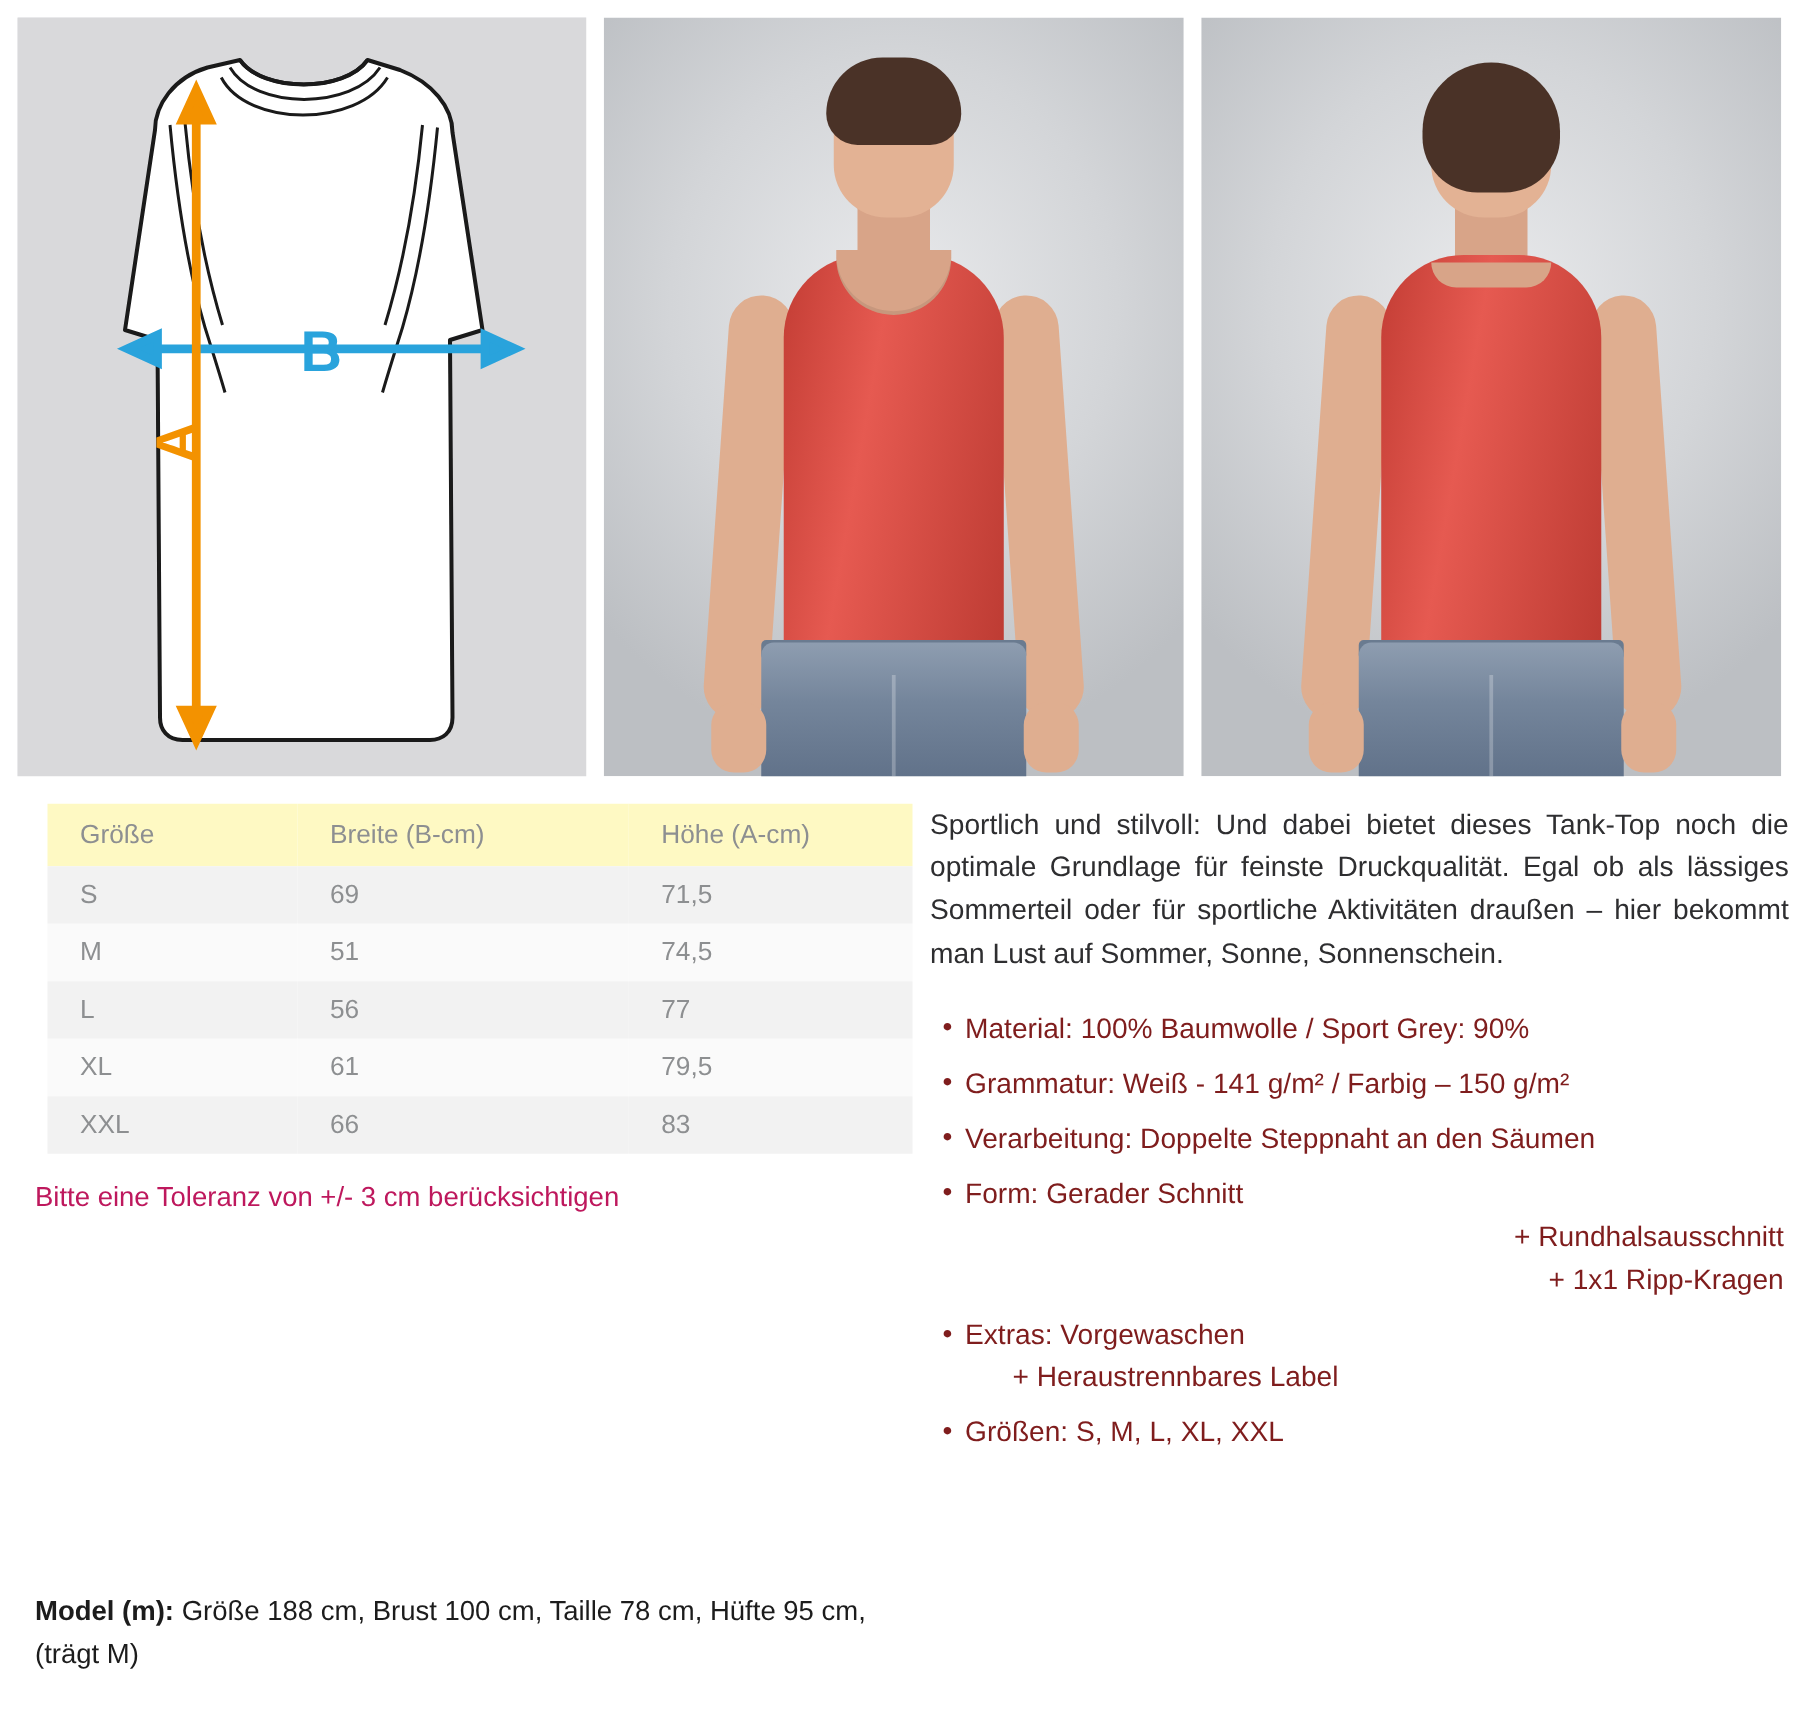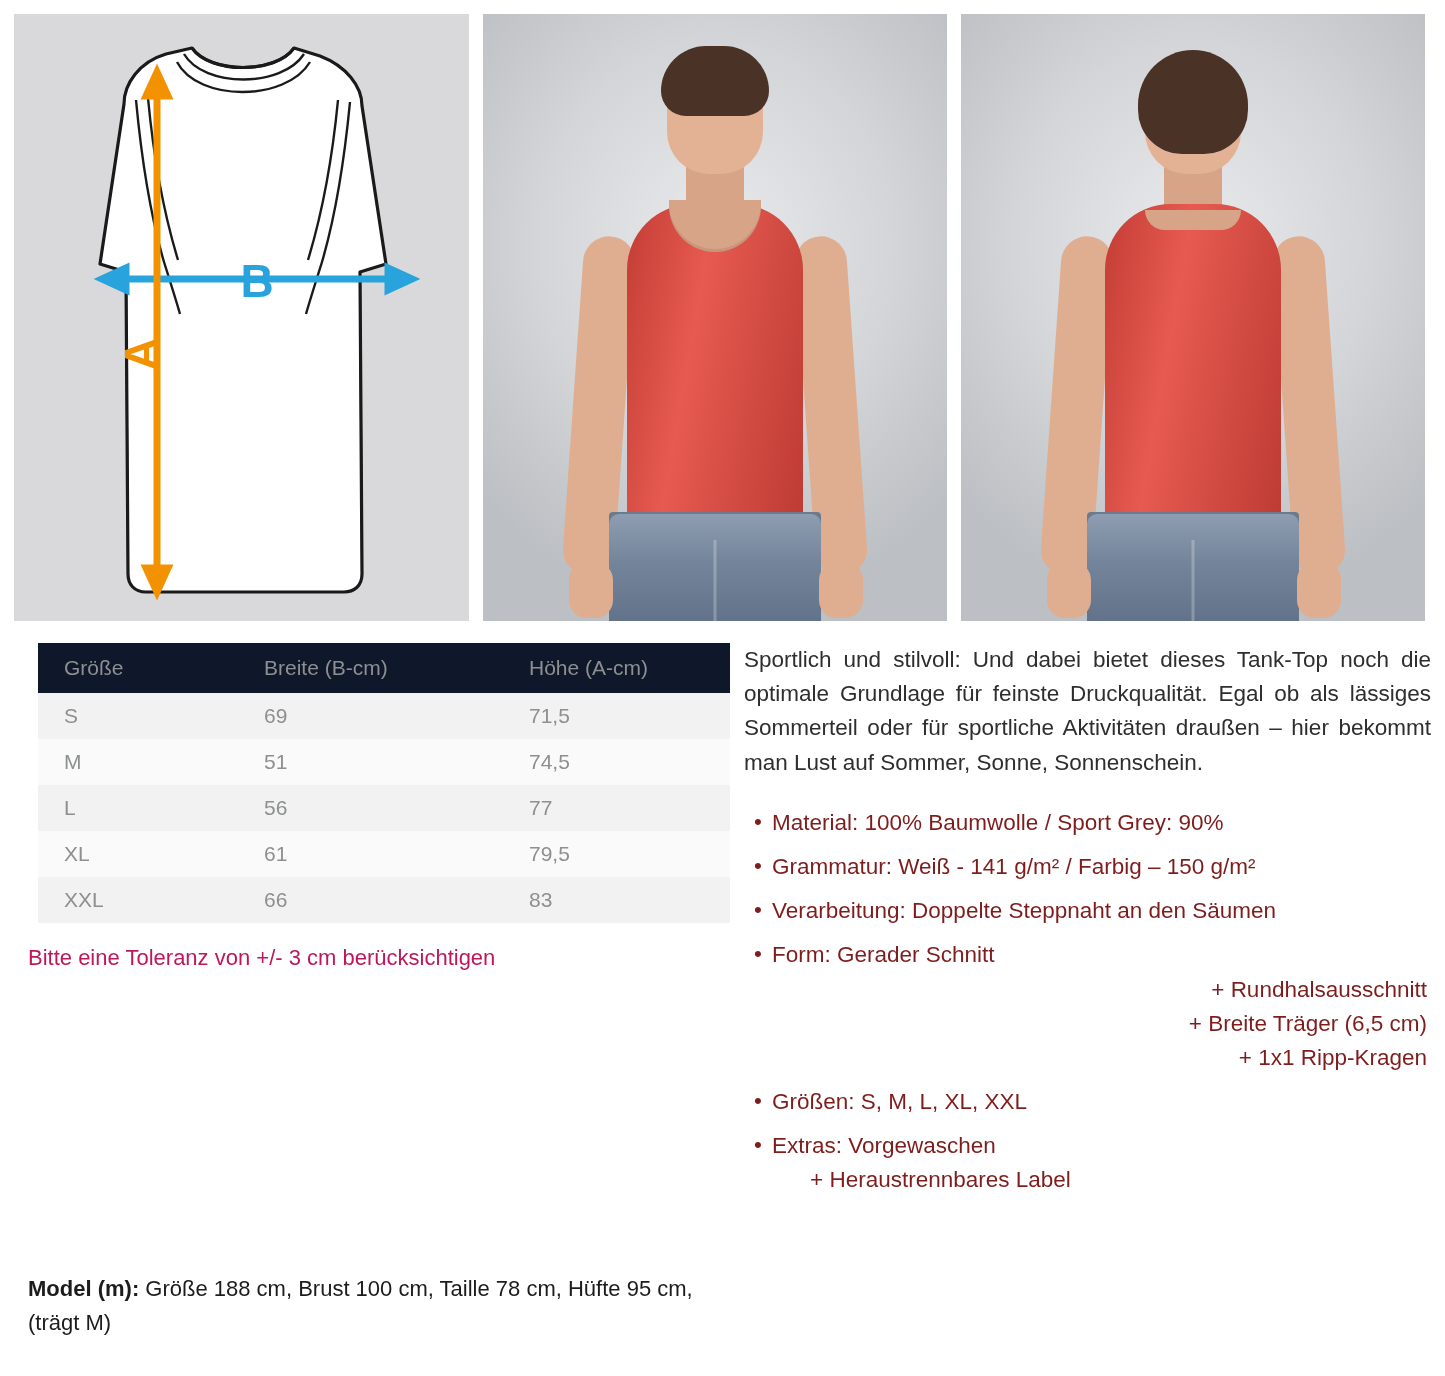--- a/index.html
+++ b/index.html
@@ -165,21 +165,21 @@
     border-collapse: collapse;
     width: 692px;
     margin-left: 24px;
   }
   table.size-table th {
     text-align: left;
     font-weight: normal;
     font-size: 21px;
     color: #8d8f91;
     padding: 13px 0 13px 26px;
-    background: #0f172a;
+    background: #fef9c3;
   }
   table.size-table td {
     font-size: 21px;
     color: #8d8f91;
     padding: 11px 0 11px 26px;
   }
   table.size-table tr.odd td { background: #f2f2f2; }
   table.size-table tr.even td { background: #fafafa; }
   table.size-table col.c1 { width: 200px; }
   table.size-table col.c2 { width: 265px; }
@@ -368,29 +368,28 @@
       </li>
       <li>
         <span>Grammatur: Weiß - 141 g/m² / Farbig – 150 g/m²</span>
       </li>
       <li>
         <span>Verarbeitung: Doppelte Steppnaht an den Säumen</span>
       </li>
       <li>
         <span>Form: Gerader Schnitt</span>
         <span class="sub2">+ Rundhalsausschnitt</span>
-        <span class="sub2">+ Breite Träger (6,5 cm)</span>
         <span class="sub2">+ 1x1 Ripp-Kragen</span>
-      </li>
-      <li>
-        <span>Größen:  S, M, L, XL, XXL</span>
       </li>
       <li>
         <span>Extras: Vorgewaschen</span>
         <span class="sub">+ Heraustrennbares Label</span>
+      </li>
+      <li>
+        <span>Größen:  S, M, L, XL, XXL</span>
       </li>
     </ul>
   </div>
 </div>
 
 <div class="model-note">
   <b>Model (m):</b><span> Größe 188 cm, Brust 100 cm, Taille 78 cm, Hüfte 95 cm, (trägt M)</span>
 </div>
 
 </body></html>

